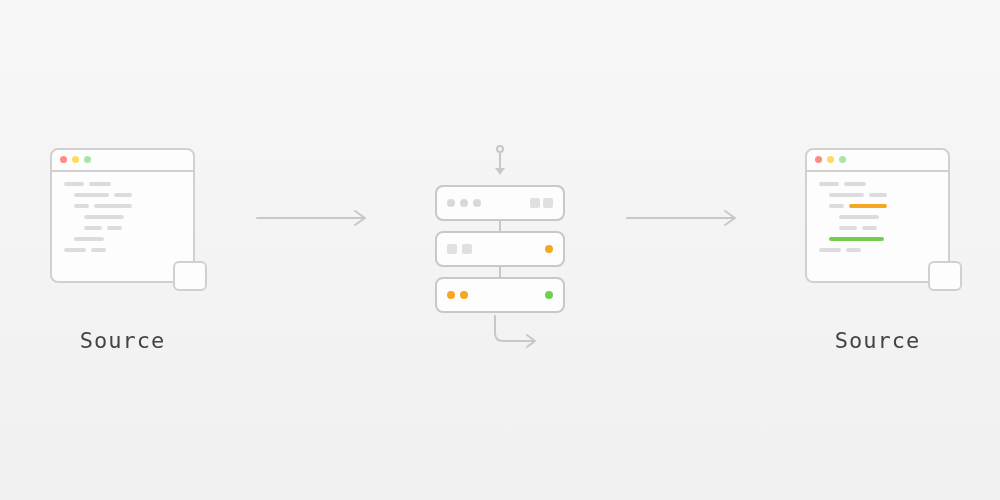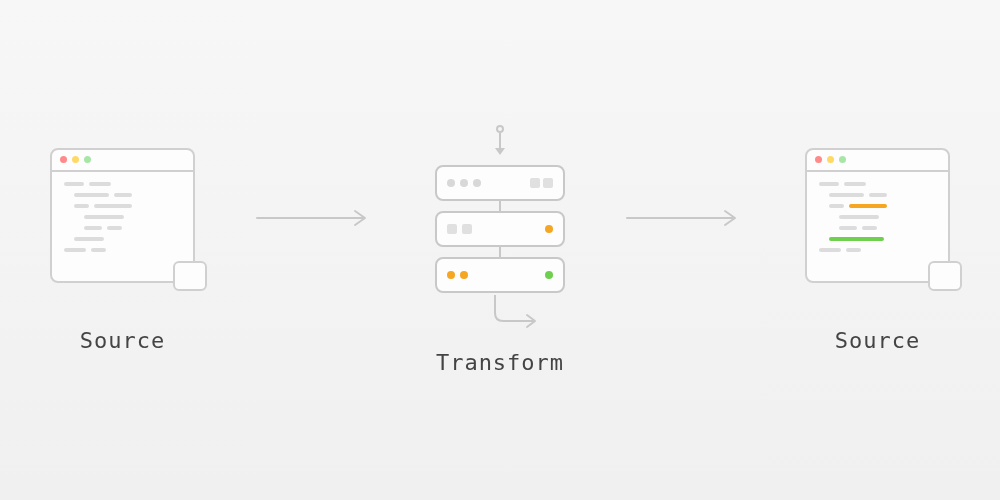--- a/index.html
+++ b/index.html
@@ -261,21 +261,20 @@
           </div>
         <div class="server-right">
             <span class="sl-dot sl-dot-green"></span>
           </div>
       </div>
       <svg width="60" height="40" viewBox="0 0 60 40" style="margin-top:-8px;margin-left:30px">
         <path d="M 10 0 L 10 18 Q 10 26 18 26 L 48 26" fill="none" stroke="#c8c8c8" stroke-width="2" stroke-linecap="round"></path>
         <polyline points="42,20 50,26 42,32" fill="none" stroke="#c8c8c8" stroke-width="2" stroke-linecap="round" stroke-linejoin="round"></polyline>
       </svg>
     </div>
-    <div class="label" style="margin-top:-30px">Transform</div>
   </div>
 
   <div class="arrow">
     <svg width="120" height="20" viewBox="0 0 120 20">
       <line x1="2" y1="10" x2="108" y2="10" stroke="#c8c8c8" stroke-width="2" stroke-linecap="round"></line>
       <polyline points="100,3 110,10 100,17" fill="none" stroke="#c8c8c8" stroke-width="2" stroke-linecap="round" stroke-linejoin="round"></polyline>
     </svg>
   </div>
 
   <div class="stage">

